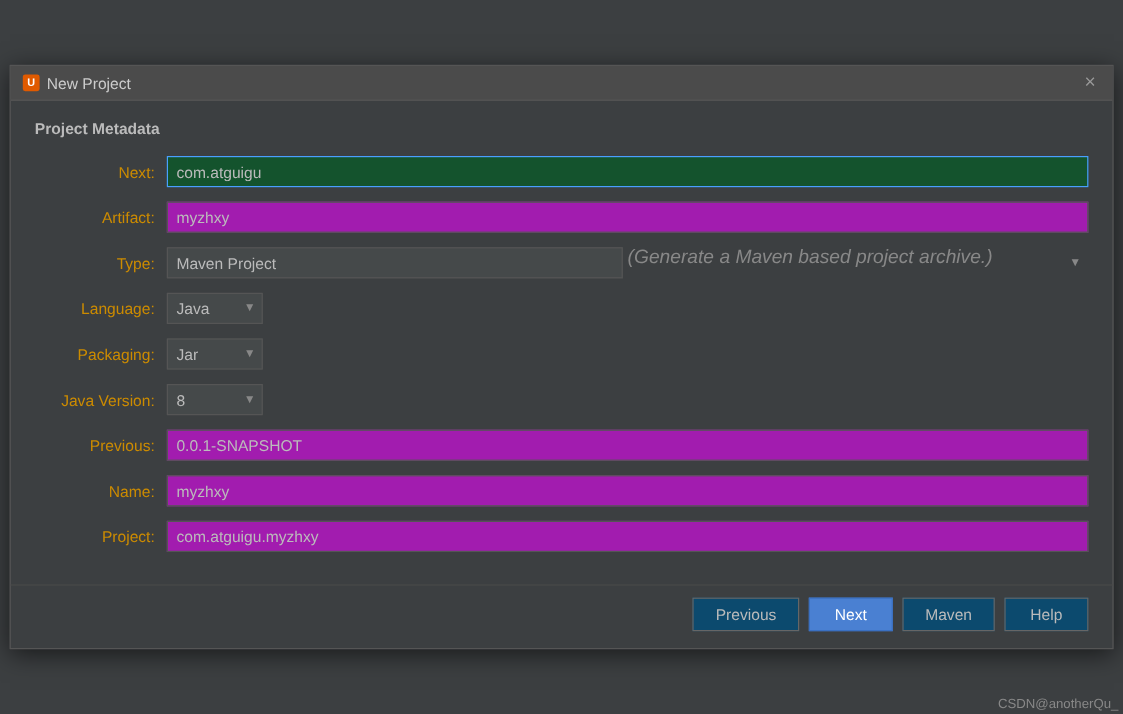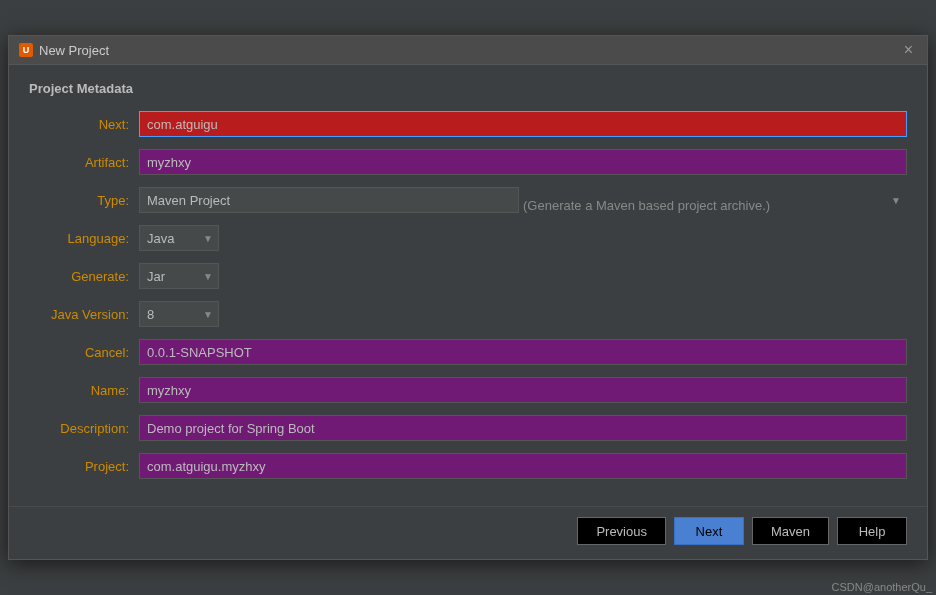--- a/index.html
+++ b/index.html
@@ -80,35 +80,35 @@
     .form-label {
       width: 110px;
       min-width: 110px;
       color: #cc8b00;
       font-size: 13px;
       text-align: right;
       padding-right: 10px;
     }
     .form-input {
       flex: 1;
-      background: #701a75;
+      background: #a21caf;
       border: 1px solid #555;
       color: #bbbbbb;
       padding: 3px 7px;
       font-size: 13px;
       outline: none;
       height: 26px;
     }
     .form-input.focused {
       border-color: #4a9eff;
-      background: #b91c1c;
+      background: #14532d;
     }
     .dropdown-wrap {
       display: flex;
-      align-items: flex-end;
+      align-items: flex-start;
       position: relative;
     }
     .form-select {
       background: #45494a;
       border: 1px solid #555;
       color: #bbbbbb;
       padding: 3px 24px 3px 7px;
       font-size: 13px;
       height: 26px;
       appearance: none;
@@ -123,45 +123,46 @@
       position: absolute;
       right: 6px;
       top: 50%;
       transform: translateY(-50%);
       pointer-events: none;
       color: #888;
       font-size: 10px;
     }
     .type-hint {
       color: #888;
-      font-size: 13px;
+      font-size: 16px;
       margin-left: 4px;
+      font-style: italic;
     }
     .dialog-footer {
       display: flex;
       justify-content: flex-end;
       align-items: center;
       padding: 10px 20px 14px;
       gap: 8px;
       border-top: 1px solid #4a4a4a;
     }
     .btn {
       padding: 5px 18px;
       font-size: 13px;
       cursor: pointer;
       border: 1px solid #666;
-      background: #000000;
+      background: #0c4a6e;
       color: #bbbbbb;
       min-width: 70px;
       height: 28px;
     }
     .btn-primary {
       background: #4a80d2;
       border-color: #3a70c2;
-      color: #000000;
+      color: #ffffff;
     }
     .watermark {
       position: fixed;
       bottom: 2px;
       right: 4px;
       font-size: 11px;
       color: #888;
       margin-left: 40px;
     }
   </style>
@@ -211,21 +212,21 @@
         <select class="form-select">
           <option>Java</option>
           <option>Kotlin</option>
           <option>Groovy</option>
         </select>
         <span class="select-arrow">▼</span>
       </div>
     </div>
 
     <div class="form-row">
-      <label class="form-label">Generate:</label>
+      <label class="form-label">Packaging:</label>
       <div class="dropdown-wrap">
         <select class="form-select">
           <option>Jar</option>
           <option>War</option>
         </select>
         <span class="select-arrow">▼</span>
       </div>
     </div>
 
     <div class="form-row">
@@ -234,33 +235,29 @@
         <select class="form-select">
           <option>8</option>
           <option>11</option>
           <option>17</option>
         </select>
         <span class="select-arrow">▼</span>
       </div>
     </div>
 
     <div class="form-row">
-      <label class="form-label">Cancel:</label>
+      <label class="form-label">Previous:</label>
       <input class="form-input" type="text" value="0.0.1-SNAPSHOT" style="">
     </div>
 
     <div class="form-row">
       <label class="form-label">Name:</label>
       <input class="form-input" type="text" value="myzhxy" style="">
     </div>
 
-    <div class="form-row">
-      <label class="form-label">Description:</label>
-      <input class="form-input" type="text" value="Demo project for Spring Boot" style="">
-    </div>
 
     <div class="form-row">
       <label class="form-label">Project:</label>
       <input class="form-input" type="text" value="com.atguigu.myzhxy" style="">
     </div>
   </div>
 
   <div class="dialog-footer">
     <button class="btn">Previous</button>
     <button class="btn btn-primary">Next</button>

